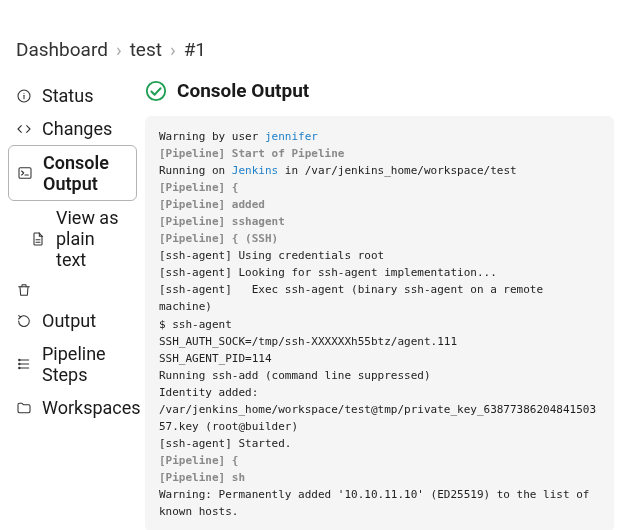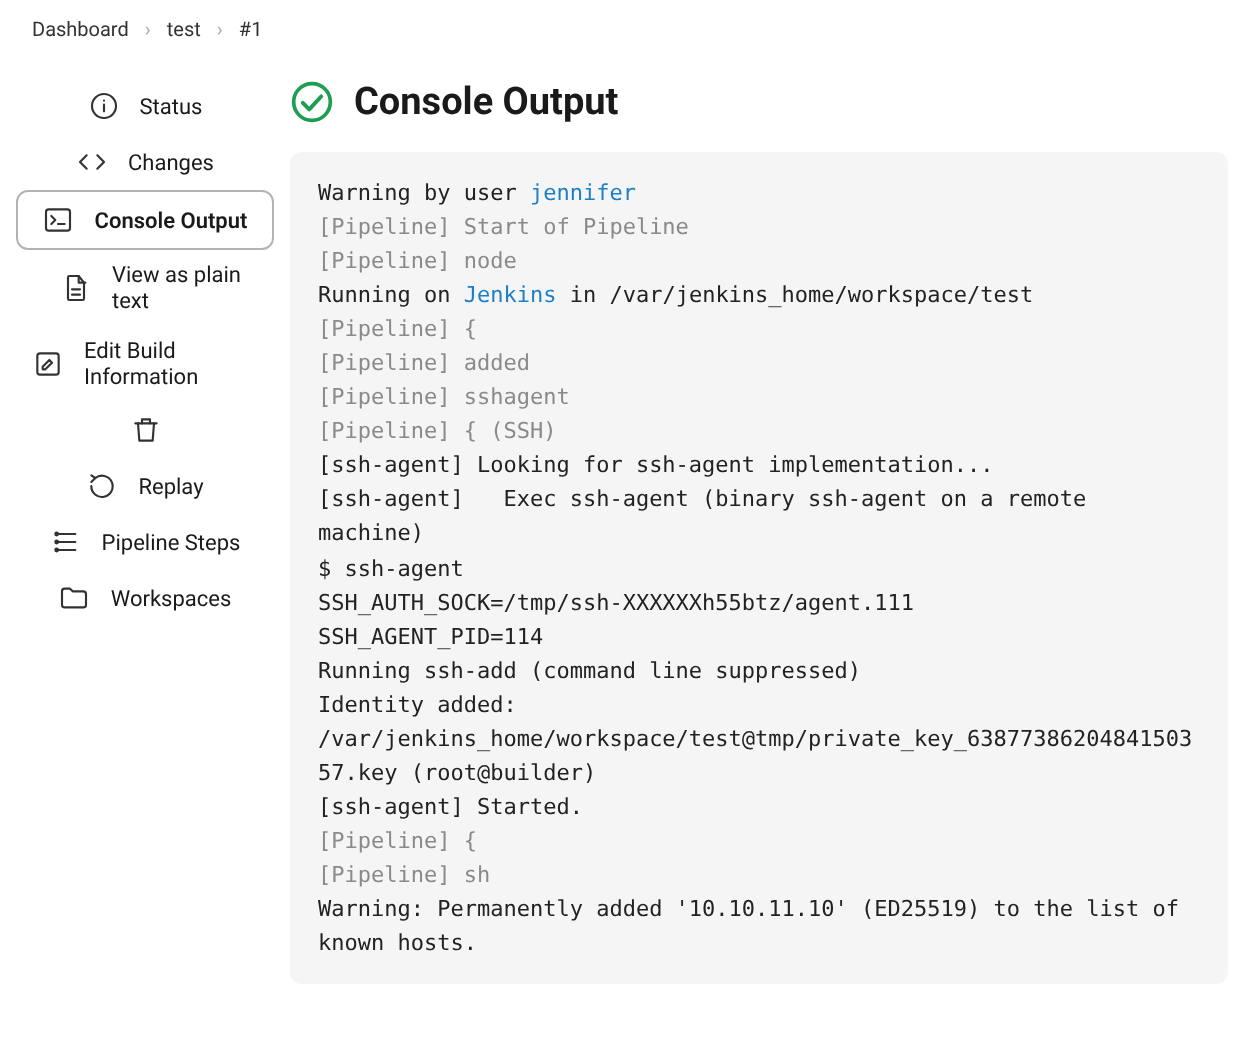--- a/index.html
+++ b/index.html
@@ -1,40 +1,40 @@
 <!DOCTYPE html>
 <html><head>
 <meta charset="utf-8">
 <style>
   * { box-sizing: border-box; margin: 0; padding: 0; }
   body { font-family: -apple-system, BlinkMacSystemFont, "Segoe UI", Roboto, sans-serif; font-size: 13px; color: #1a1a1a; background: #fff; }
-  .breadcrumb { display: flex; align-items: flex-start; gap: 8px; padding: 10px 16px; font-size: 10px; color: #333; }
+  .breadcrumb { display: flex; align-items: flex-start; gap: 8px; padding: 10px 16px; font-size: 19px; color: #333; margin-top: 28px; }
   .breadcrumb .sep { color: #aaa; }
   .breadcrumb .crumb { color: #333; cursor: pointer; }
   .content { display: flex; }
   .sidebar { width: 145px; padding: 8px; }
   .side-item {
     display: flex; align-items: center; gap: 10px;
     padding: 6px 8px; border-radius: 6px; cursor: pointer;
-    font-size: 11px; color: #1a1a1a; justify-content: center;
+    font-size: 18px; color: #1a1a1a;
   }
   .side-item.selected { background: #fff; border: 1px solid #b3b3b3; font-weight: 600; }
   .side-item.sub { margin-left: 14px; }
   .side-item .icon { width: 16px; height: 16px; display: inline-flex; align-items: center; justify-content: center; flex-shrink: 0; }
   .side-item .icon svg { width: 16px; height: 16px; stroke: #333; stroke-width: 1.6; fill: none; }
   .main { flex: 1; padding: 8px 16px 20px 0; min-width: 0; }
   .title-row { display: flex; align-items: center; gap: 10px; margin-bottom: 14px; }
   .title-row .check { width: 22px; height: 22px; }
   .title-row h1 { font-size: 19px; font-weight: 700; }
   .console {
     background: #f4f5f4; border-radius: 6px; padding: 12px 14px;
     font-family: ui-monospace, SFMono-Regular, Menlo, Consolas, monospace;
     font-size: 11px; line-height: 1.55; color: #222; overflow-wrap: break-word;
   }
-  .console .dim { color: #8a8a8a; }
+  .console .dim { color: #8a8a8a; font-weight: bold; }
   .console .link { color: #1e7fc9; cursor: pointer; }
   .console-line { white-space: pre-wrap; }
 </style>
 </head>
 <body>
 
 <div class="breadcrumb">
     <span class="crumb">Dashboard</span>
     <span class="sep">›</span>
     <span class="crumb">test</span>
@@ -80,43 +80,34 @@
             <polyline points="14 3 14 8 19 8"></polyline>
             <line x1="9" y1="13" x2="15" y2="13"></line>
             <line x1="9" y1="17" x2="15" y2="17"></line>
           </svg>
         </span>
         <span>View as plain text</span>
       </div>
       <div class="side-item">
         <span class="icon">
           <svg viewBox="0 0 24 24" stroke-linecap="round" stroke-linejoin="round">
-            <rect x="4" y="4" width="16" height="16" rx="2"></rect>
-            <path d="M13 9 l2 2 l-5 5 h-2 v-2 z"></path>
-          </svg>
-        </span>
-        <span>Edit Build Information</span>
-      </div>
-      <div class="side-item">
-        <span class="icon">
-          <svg viewBox="0 0 24 24" stroke-linecap="round" stroke-linejoin="round">
             <polyline points="4 7 20 7"></polyline>
             <path d="M9 7 V4 h6 v3"></path>
             <path d="M6 7 l1 13 h10 l1 -13"></path>
           </svg>
         </span>
       </div>
       <div class="side-item">
         <span class="icon">
           <svg viewBox="0 0 24 24" stroke-linecap="round" stroke-linejoin="round">
             <path d="M4 12 a8 8 0 1 0 3 -6"></path>
             <polyline points="4 4 7 6 4 9"></polyline>
           </svg>
         </span>
-        <span>Replay</span>
+        <span>Output</span>
       </div>
       <div class="side-item">
         <span class="icon">
           <svg viewBox="0 0 24 24" stroke-linecap="round" stroke-linejoin="round">
             <line x1="5" y1="6" x2="19" y2="6"></line>
             <line x1="5" y1="12" x2="19" y2="12"></line>
             <line x1="5" y1="18" x2="19" y2="18"></line>
             <circle cx="5" cy="6" r="1"></circle>
             <circle cx="5" cy="12" r="1"></circle>
             <circle cx="5" cy="18" r="1"></circle>
@@ -138,26 +129,26 @@
     <div class="title-row">
       <svg class="check" viewBox="0 0 24 24">
         <circle cx="12" cy="12" r="10" fill="none" stroke="#1d9e52" stroke-width="2"></circle>
         <path d="M7 12.5 L10.5 16 L17 9" fill="none" stroke="#1d9e52" stroke-width="2.2" stroke-linecap="round" stroke-linejoin="round"></path>
       </svg>
       <h1>Console Output</h1>
     </div>
     <div class="console">
         <div class="console-line"><span>Warning by user </span><span class="link">jennifer</span></div>
         <div class="console-line"><span class="dim">[Pipeline] Start of Pipeline</span></div>
-        <div class="console-line"><span class="dim">[Pipeline] node</span></div>
         <div class="console-line"><span>Running on </span><span class="link">Jenkins</span><span> in /var/jenkins_home/workspace/test</span></div>
         <div class="console-line"><span class="dim">[Pipeline] {</span></div>
         <div class="console-line"><span class="dim">[Pipeline] added</span></div>
         <div class="console-line"><span class="dim">[Pipeline] sshagent</span></div>
         <div class="console-line"><span class="dim">[Pipeline] { (SSH)</span></div>
+        <div class="console-line"><span>[ssh-agent] Using credentials root</span></div>
         <div class="console-line"><span>[ssh-agent] Looking for ssh-agent implementation...</span></div>
         <div class="console-line"><span>[ssh-agent]   Exec ssh-agent (binary ssh-agent on a remote machine)</span></div>
         <div class="console-line"><span>$ ssh-agent</span></div>
         <div class="console-line"><span>SSH_AUTH_SOCK=/tmp/ssh-XXXXXXh55btz/agent.111</span></div>
         <div class="console-line"><span>SSH_AGENT_PID=114</span></div>
         <div class="console-line"><span>Running ssh-add (command line suppressed)</span></div>
         <div class="console-line"><span>Identity added: /var/jenkins_home/workspace/test@tmp/private_key_6387738620484150357.key (root@builder)</span></div>
         <div class="console-line"><span>[ssh-agent] Started.</span></div>
         <div class="console-line"><span class="dim">[Pipeline] {</span></div>
         <div class="console-line"><span class="dim">[Pipeline] sh</span></div>

